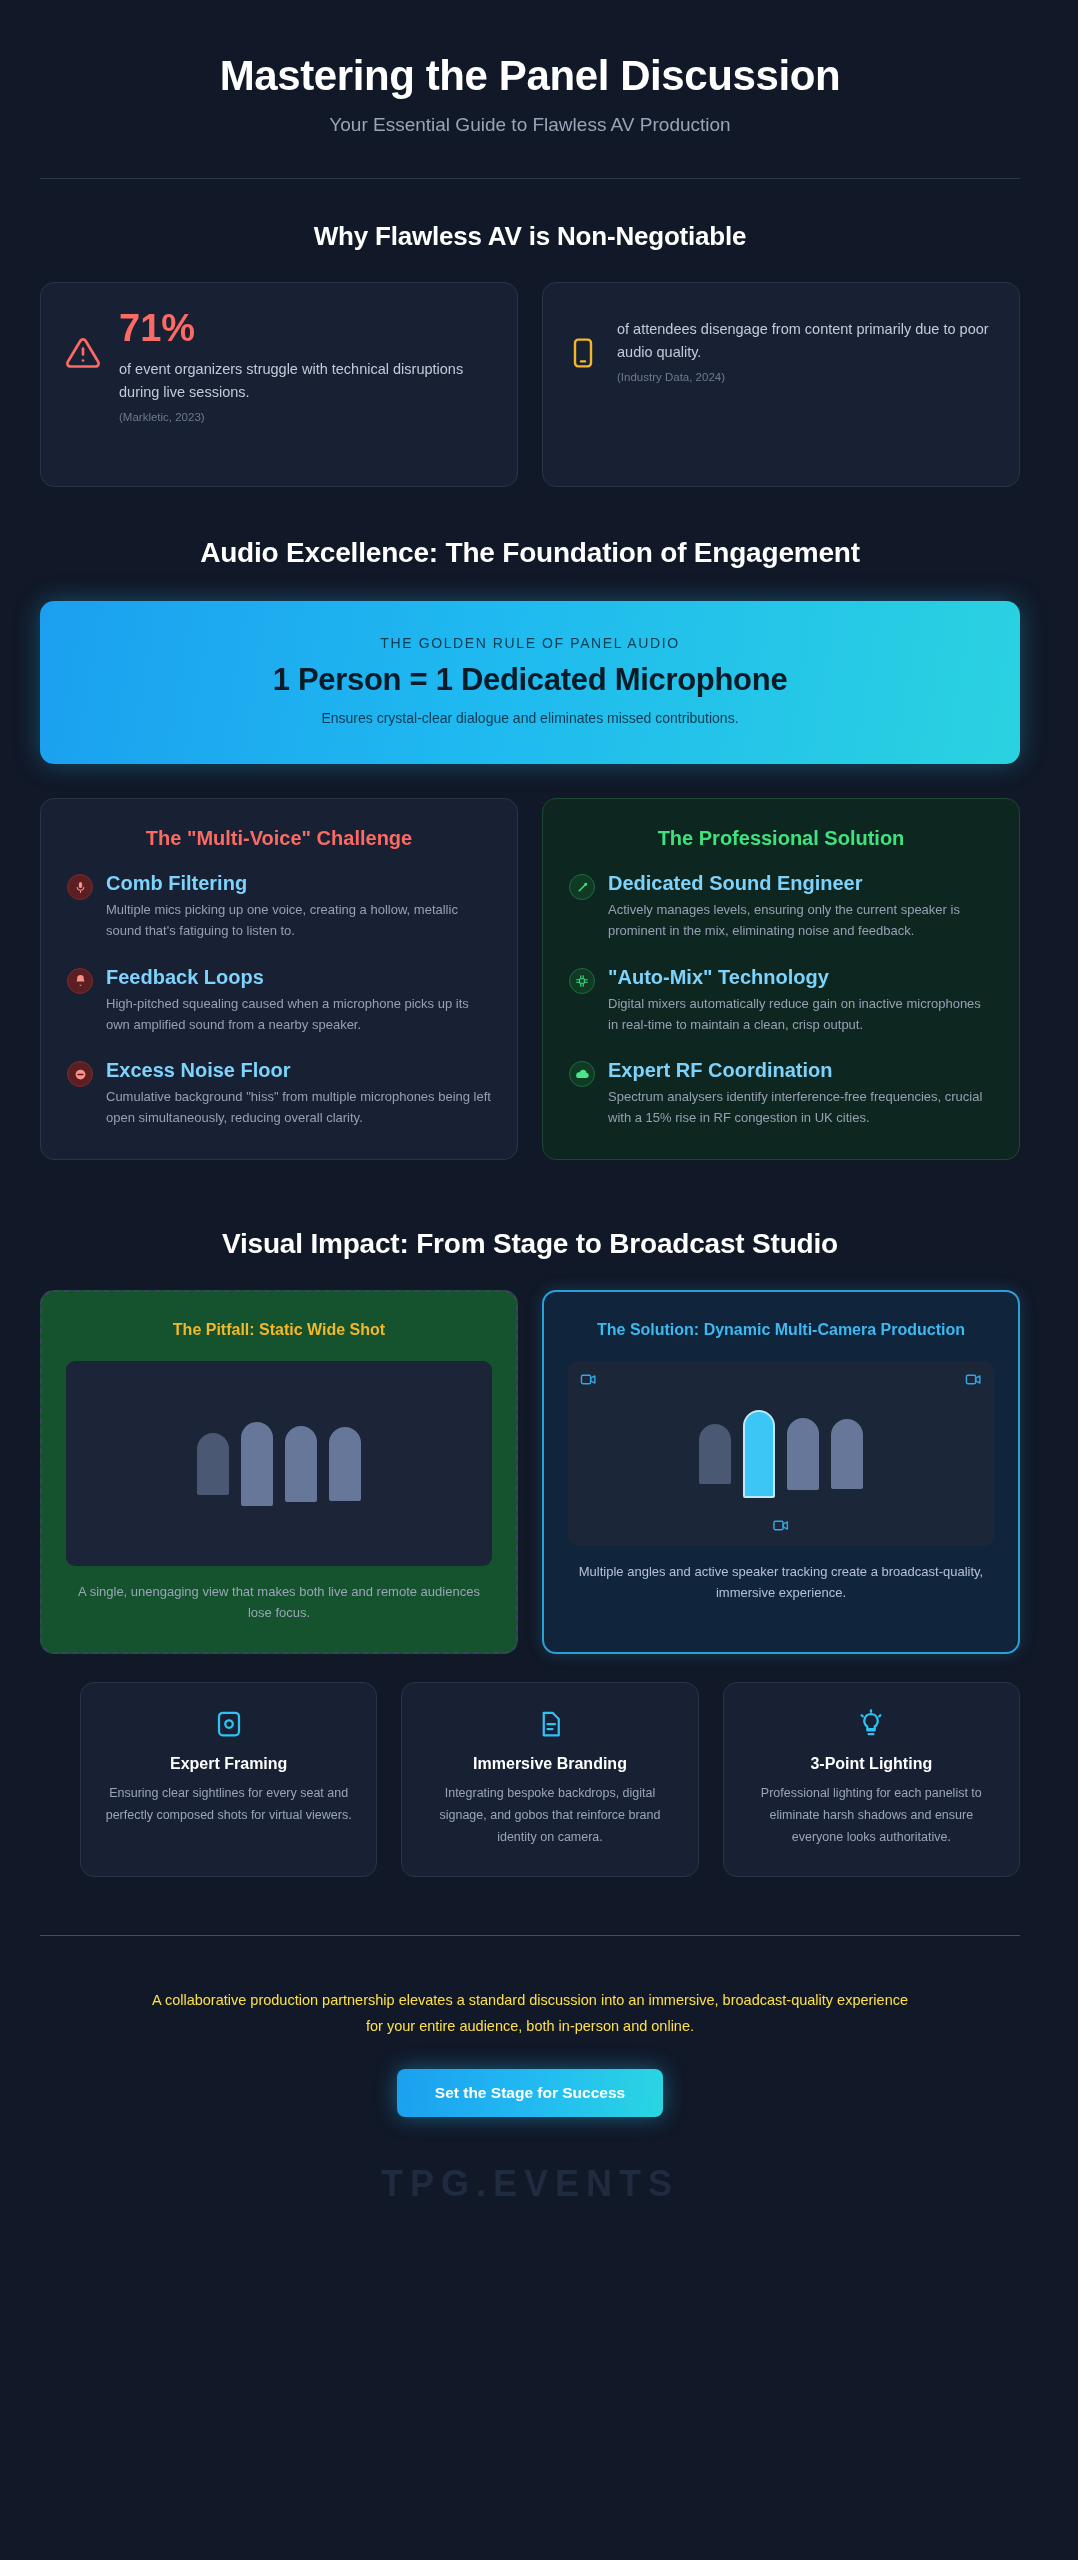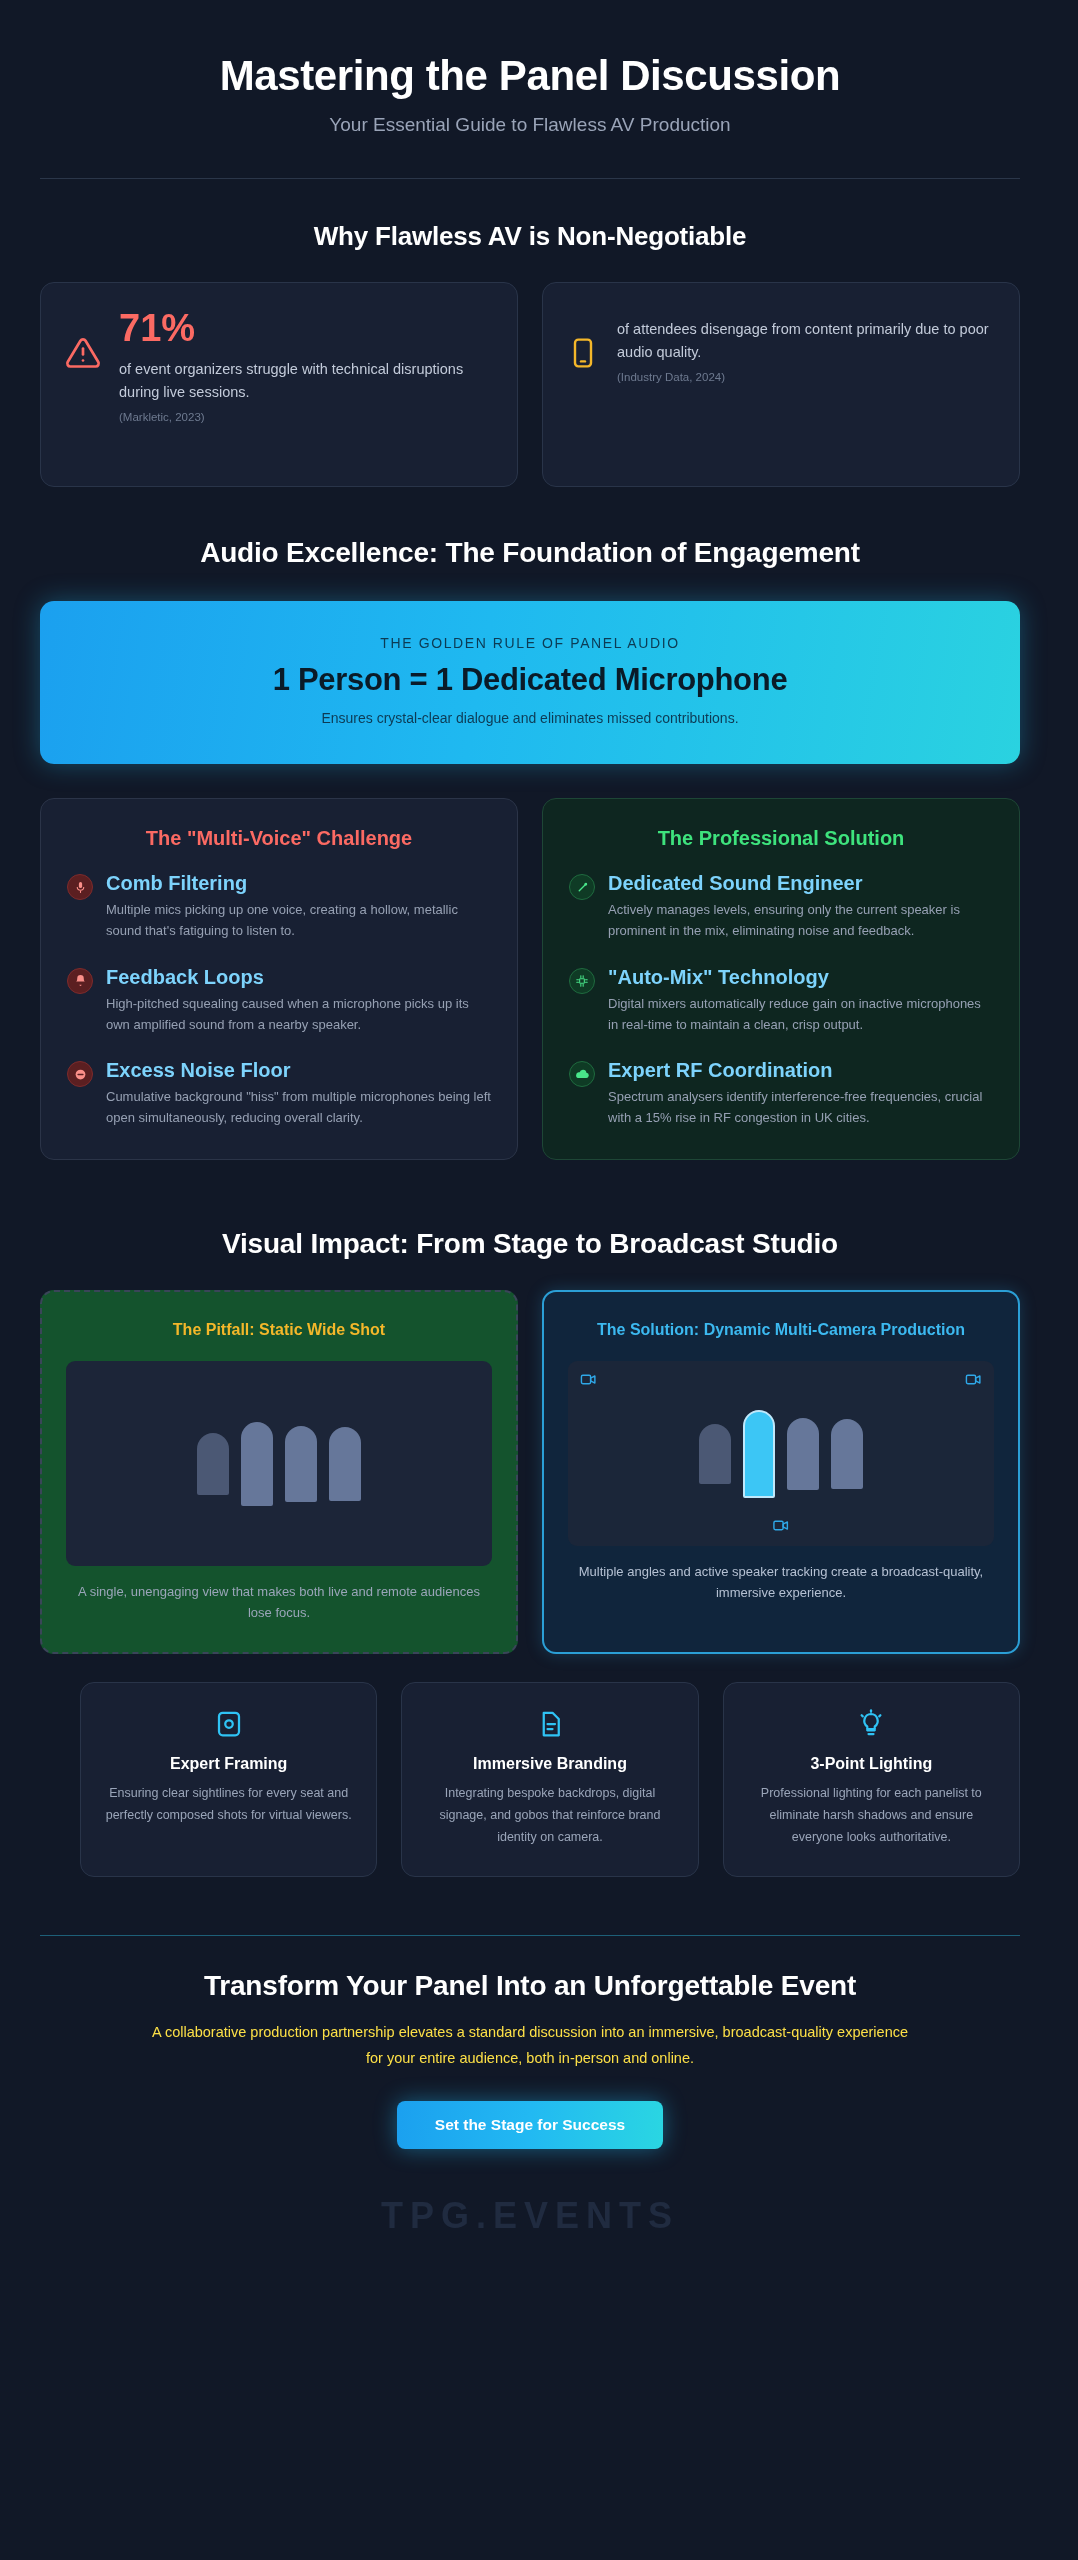--- a/index.html
+++ b/index.html
@@ -378,20 +378,19 @@
         <div class="feat-title">3-Point Lighting</div>
         <div class="feat-desc">Professional lighting for each panelist to eliminate harsh shadows and ensure everyone looks authoritative.</div>
       </div>
 
     </div>
   </div>
 
   <div class="wrap" style="margin-top:58px;">
     <div class="divider accent"></div>
     <div class="cta">
-      <h2>Transform Your Panel Into an Unforgettable Event</h2>
       <p>A collaborative production partnership elevates a standard discussion into an immersive, broadcast-quality experience for your entire audience, both in-person and online.</p>
       <button class="cta-btn">Set the Stage for Success</button>
       <div class="watermark">TPG.EVENTS</div>
     </div>
   </div>
 
 </div>
 
 </body></html>

